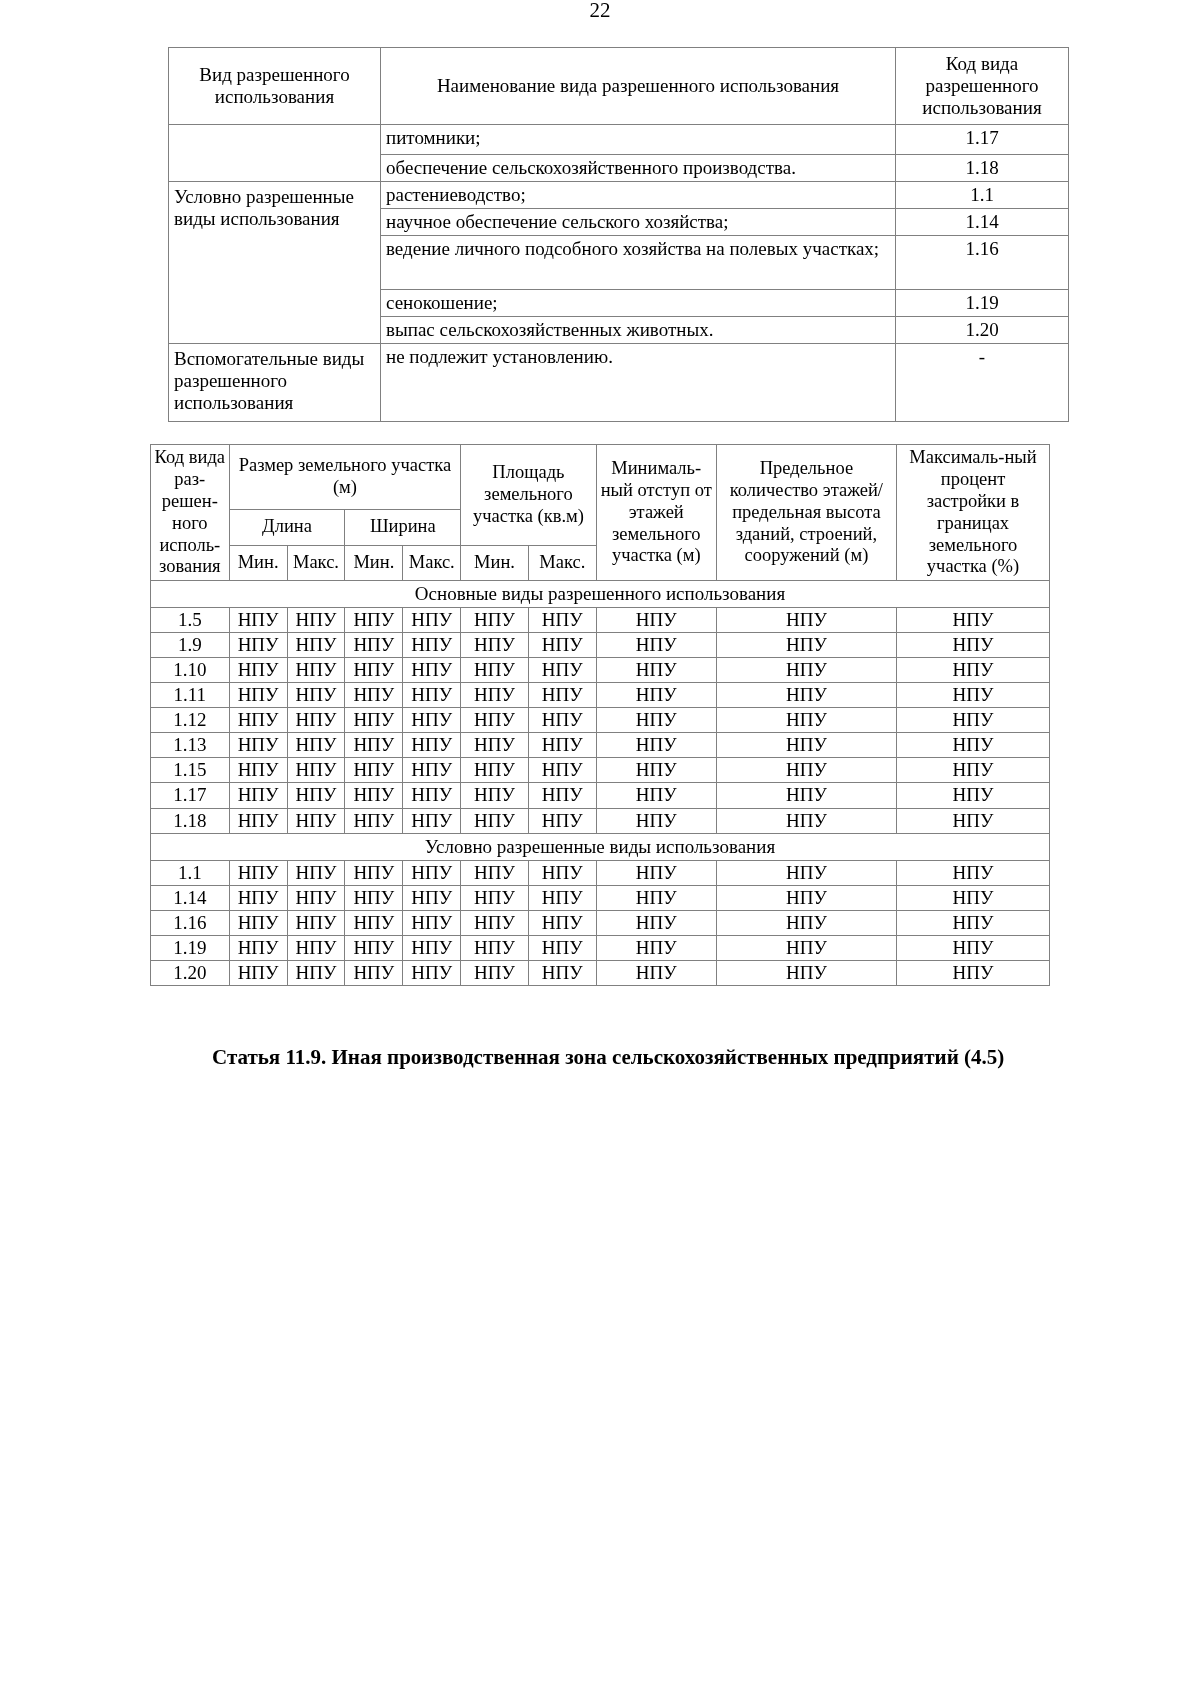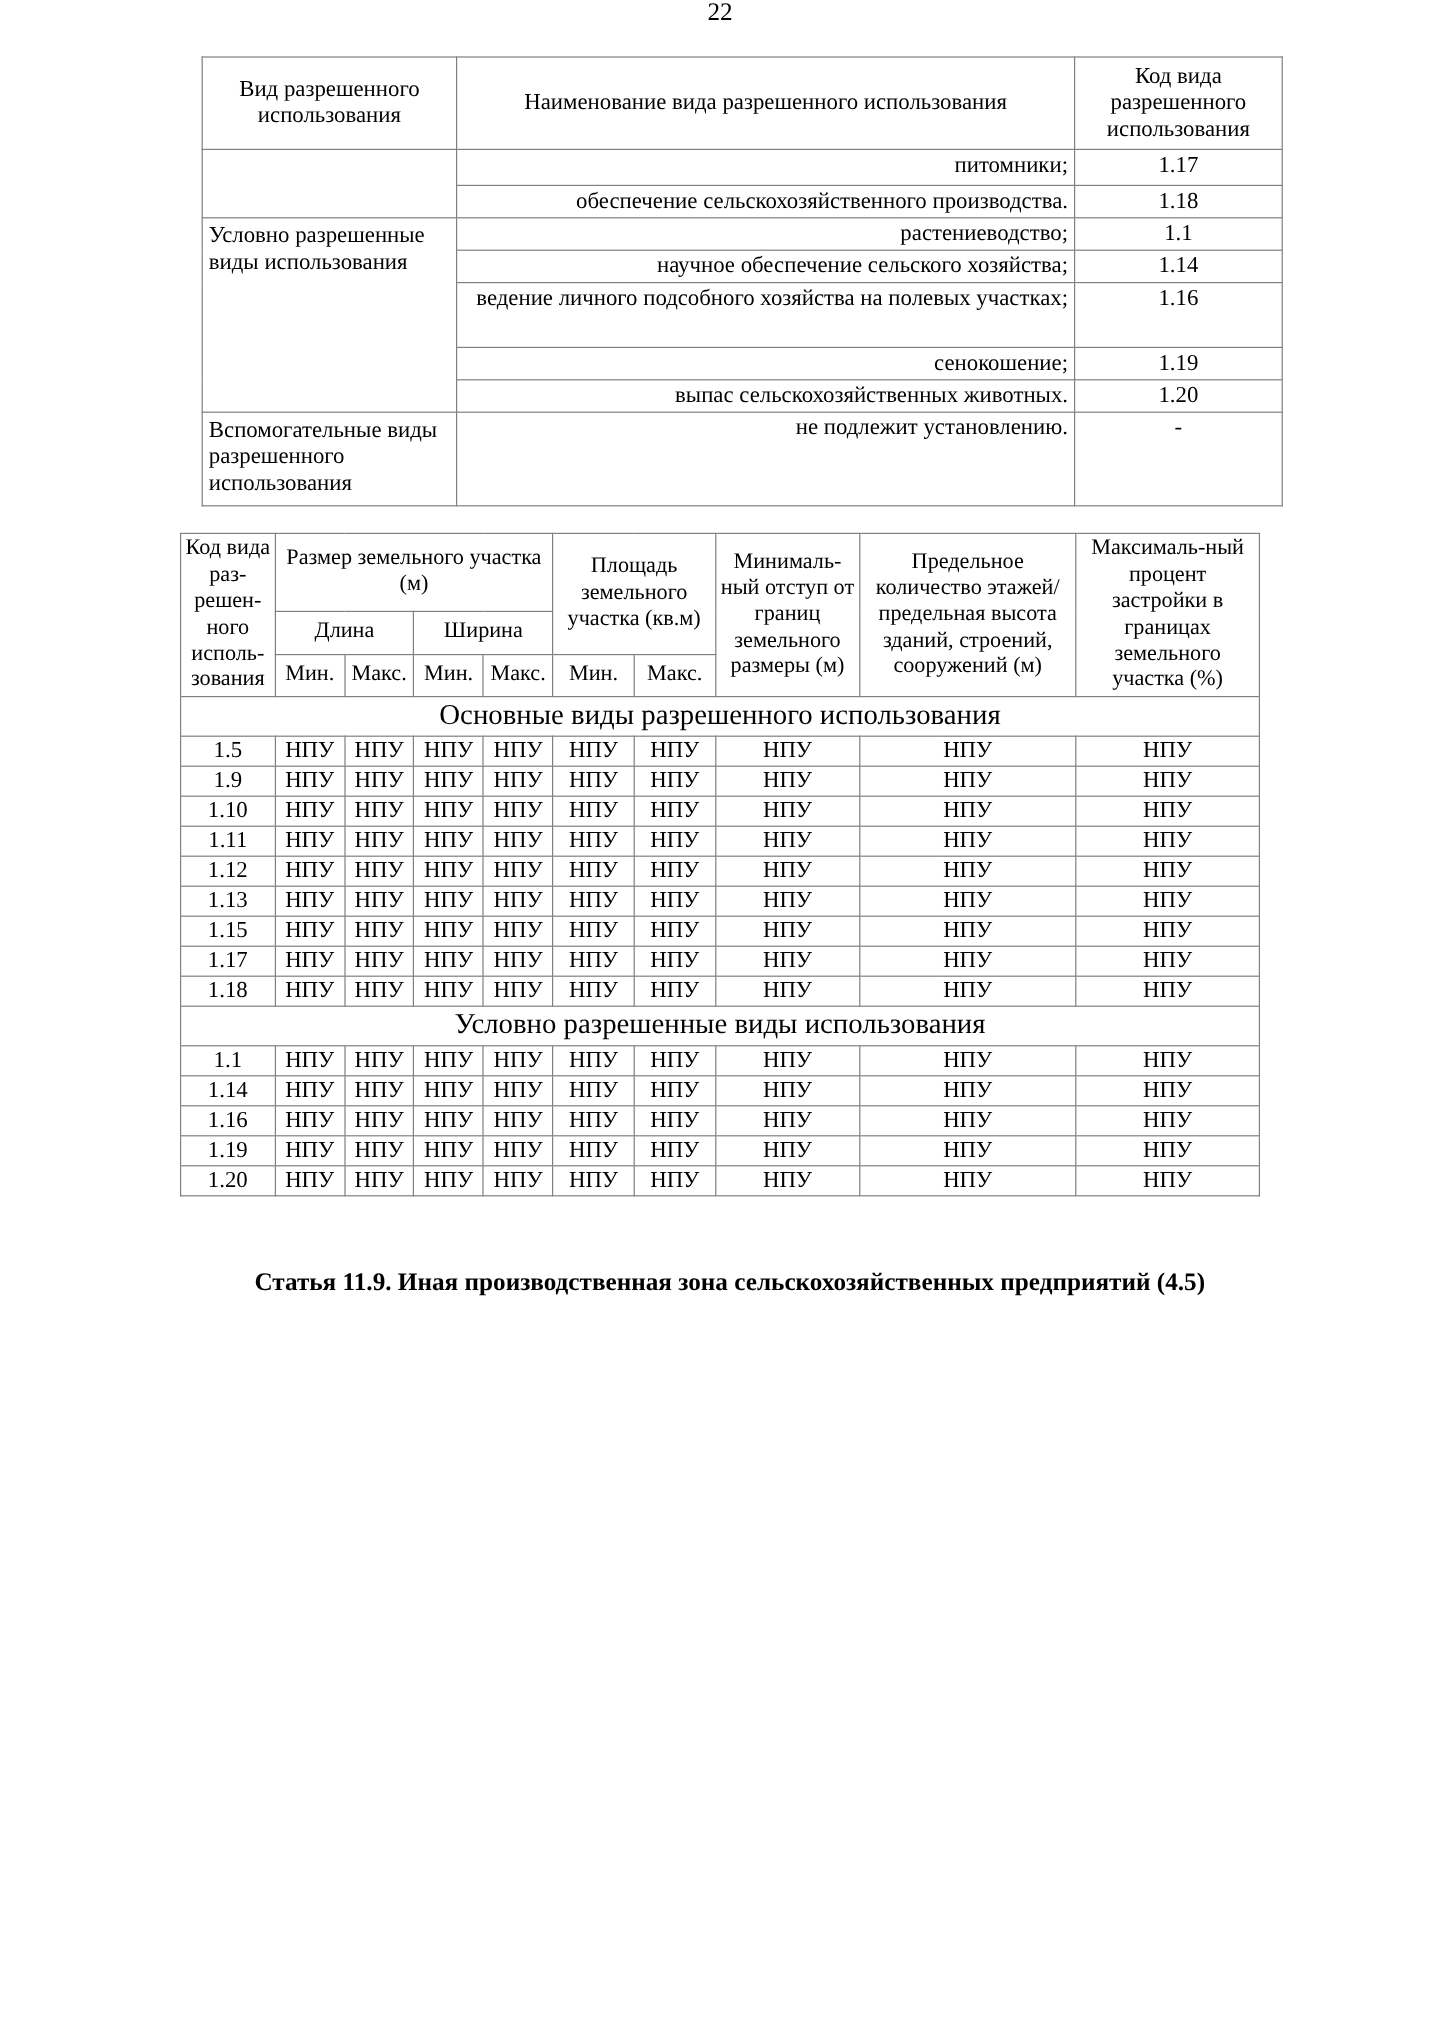--- a/index.html
+++ b/index.html
@@ -56,21 +56,21 @@
     text-align: center;
     vertical-align: middle;
     padding: 5px 6px;
   }
   table.t1 td.col-kind {
     vertical-align: top;
     text-align: left;
     padding-top: 4px;
   }
   table.t1 td.col-name {
-    text-align: right;
+    text-align: left;
   }
   table.t1 td.col-code {
     text-align: center;
   }
   .t1 .c1 { width: 212px; }
   .t1 .c2 { width: 515px; }
   .t1 .c3 { width: 173px; }
 
   
   p.body-par {
@@ -109,21 +109,21 @@
     line-height: 1.18;
   }
   table.t2 td {
     text-align: center;
     vertical-align: middle;
     padding: 1px 2px;
     font-size: 19px;
   }
   table.t2 td.section {
     text-align: center;
-    font-size: 24px;
+    font-size: 19px;
     padding: 2px;
     margin-left: 40px;
   }
   .t2 .w-code  { width: 72px; }
   .t2 .w-mm    { width: 53px; }
   .t2 .w-area  { width: 62px; }
   .t2 .w-off   { width: 110px; }
   .t2 .w-fl    { width: 165px; }
   .t2 .w-pct   { width: 140px; }
 </style>
@@ -201,21 +201,21 @@
           <col class="w-area">
         <col class="w-off">
         <col class="w-fl">
         <col class="w-pct">
       </colgroup>
       <thead>
         <tr>
           <th rowspan="3">Код вида раз-решен-ного исполь-зования</th>
           <th colspan="4">Размер земельного участка (м)</th>
           <th colspan="2" rowspan="2">Площадь земельного участка (кв.м)</th>
-          <th rowspan="3">Минималь-ный отступ от границ земельного размеры (м)</th>
+          <th rowspan="3">Минималь-ный отступ от этажей земельного участка (м)</th>
           <th rowspan="3">Предельное количество этажей/ предельная высота зданий, строений, сооружений (м)</th>
           <th rowspan="3">Максималь-ный процент застройки в границах земельного участка (%)</th>
         </tr>
         <tr>
           <th colspan="2">Длина</th>
           <th colspan="2">Ширина</th>
         </tr>
         <tr>
           <th>Мин.</th>
           <th>Макс.</th>

